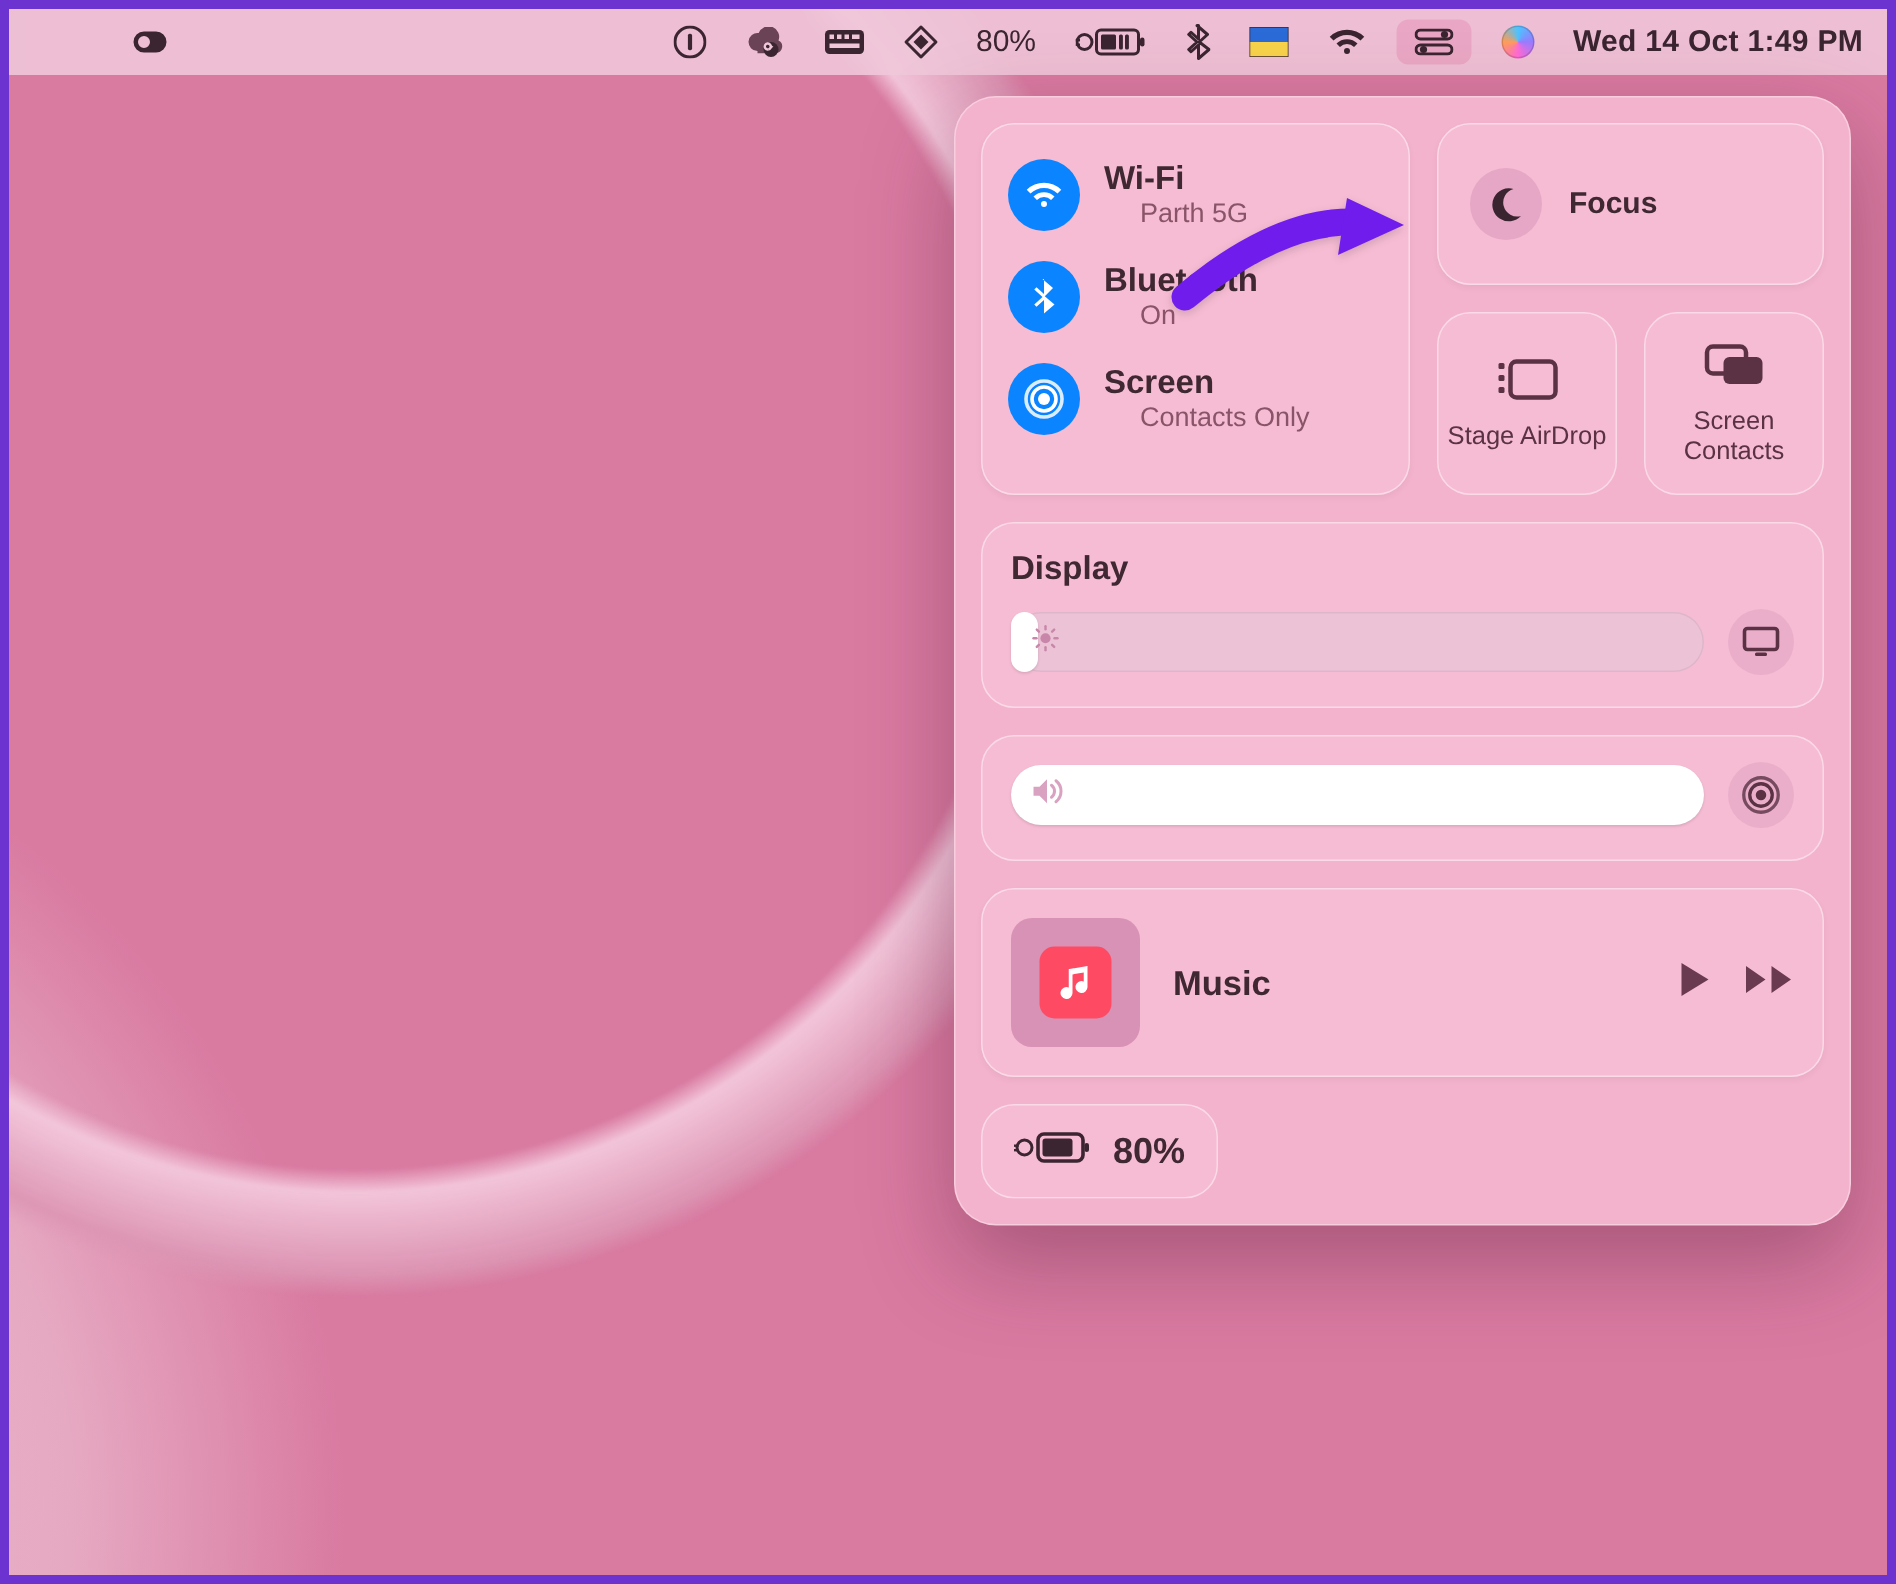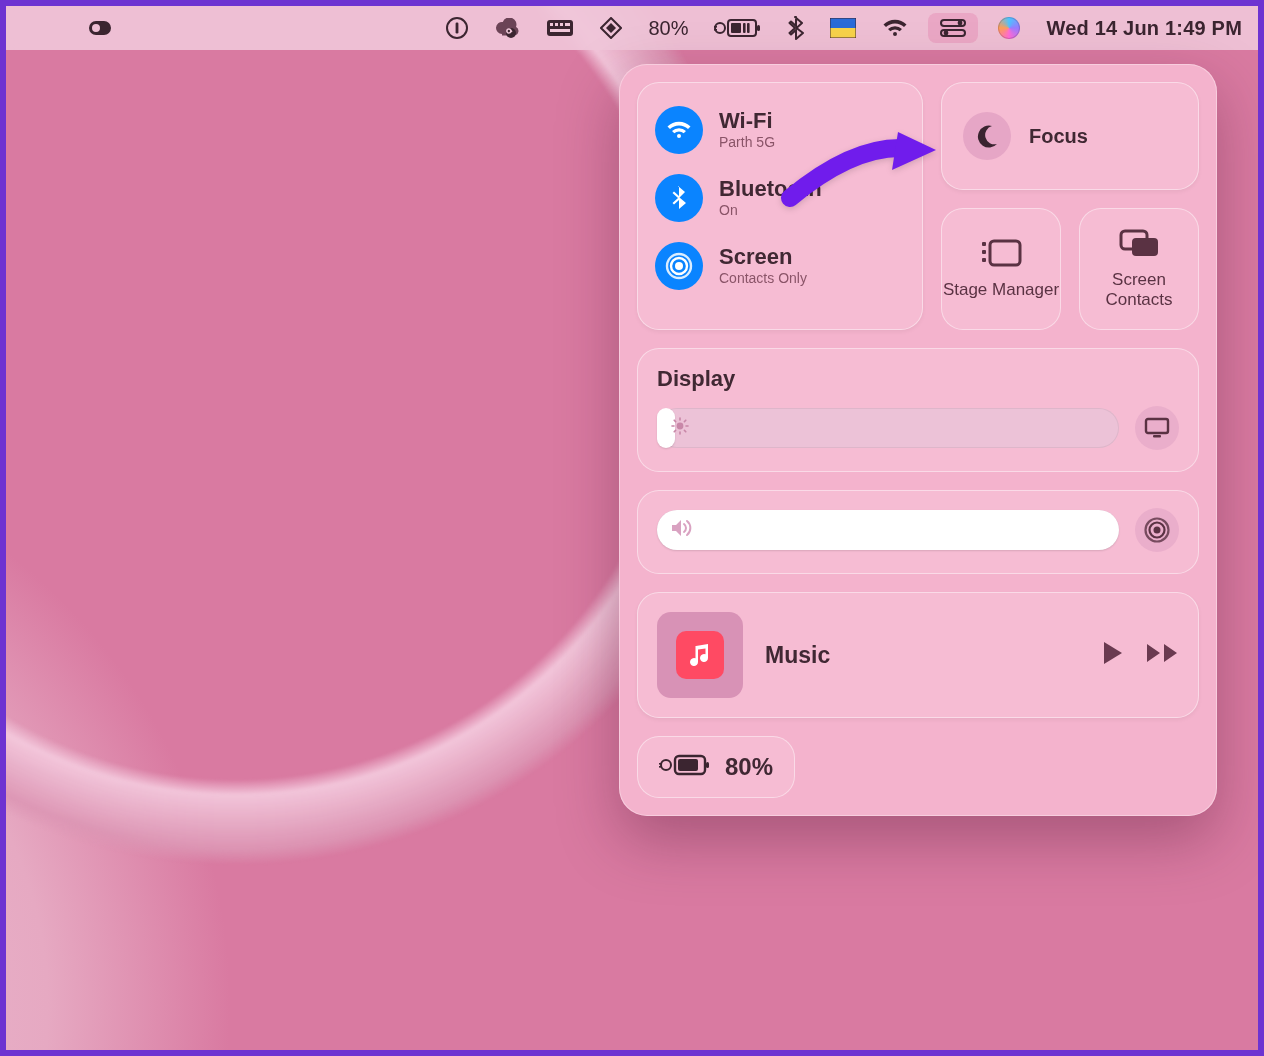--- a/index.html
+++ b/index.html
@@ -30,30 +30,30 @@
   
   .menubar{position:absolute;top:0;left:0;right:0;height:44px;background:rgba(240,199,217,.9);backdrop-filter:blur(6px);
       display:flex;align-items:center;justify-content:flex-end;padding:0 16px;gap:26px;color:#3b2530;font-size:20px;}
   .menubar .mi{display:flex;align-items:center;gap:8px;fill:#3b2530;}
   .menubar .mi svg{display:block;}
   .menubar .cc-item{background:#eaa7c5;border-radius:8px;padding:6px 12px;margin:0 -6px;}
   .menubar .clock{font-weight:600;letter-spacing:.2px;}
   .menubar .batt-pct{font-weight:500;}
   .siri{width:22px;height:22px;border-radius:50%;background:conic-gradient(#4cc3ff,#9a7bff,#ff6bd6,#ff9d58,#4cc3ff);box-shadow:inset 0 0 0 1px rgba(0,0,0,.15);}
   
-  .panel{position:absolute;right:41px;top:58px;width:562px;border-radius:28px;background:var(--panel);
+  .panel{position:absolute;right:24px;top:58px;width:562px;border-radius:28px;background:var(--panel);
       box-shadow:0 24px 60px rgba(77,20,50,.35), inset 0 0 0 1px rgba(255,255,255,.35);
       padding:18px;display:flex;flex-direction:column;gap:18px;color:var(--text);}
   .row{display:flex;gap:18px;}
   .card{background:var(--card);border-radius:22px;box-shadow:inset 0 0 0 1px rgba(255,255,255,.45),0 2px 4px rgba(0,0,0,.05);}
   .conn{flex:1;min-width:0;padding:14px 14px 16px;}
   .conn .item{display:flex;align-items:center;gap:16px;padding:10px 4px;cursor:pointer;}
   .conn .item .lbl{display:flex;flex-direction:column;}
   .conn .item .lbl .title{font-weight:700;font-size:22px;line-height:1.05;}
-  .conn .item .lbl .sub{color:var(--muted);font-size:14px;line-height:1.2;margin-top:2px;}
+  .conn .item .lbl .sub{color:var(--muted);font-size:18px;line-height:1.2;margin-top:2px;margin-left:24px;}
   .ci{width:48px;height:48px;border-radius:50%;background:var(--accent);display:flex;align-items:center;justify-content:center;flex:0 0 48px;}
   .ci svg{fill:#fff;}
   .right-col{width:258px;display:flex;flex-direction:column;gap:18px;}
   .focus{height:108px;display:flex;align-items:center;gap:18px;padding:0 22px;cursor:pointer;}
   .focus .moon{width:48px;height:48px;border-radius:50%;background:#e6a6c6;display:flex;align-items:center;justify-content:center;}
   .focus .moon svg{fill:#3a2430;}
   .focus .title{font-size:20px;font-weight:700;}
   .tiles{display:flex;gap:18px;}
   .tile{flex:1;height:122px;border-radius:22px;background:var(--card);display:flex;flex-direction:column;align-items:center;justify-content:center;gap:8px;cursor:pointer;box-shadow:inset 0 0 0 1px rgba(255,255,255,.45);}
   .tile .t-label{font-size:17px;text-align:center;line-height:1.15;color:#5a3243;}
@@ -161,21 +161,21 @@
       <svg width="26" height="18" viewBox="0 0 26 18">
           <rect x="1" y="1" width="24" height="6" rx="3" fill="none" stroke="#3b2530" stroke-width="2"></rect>
           <circle cx="20" cy="4" r="2.4"></circle>
           <rect x="1" y="11" width="24" height="6" rx="3" fill="none" stroke="#3b2530" stroke-width="2"></rect>
           <circle cx="6" cy="14" r="2.4"></circle>
         </svg>
     </span>
     <span class="mi">
         <span class="siri"></span>
       </span>
-    <span class="mi clock">Wed 14 Jun  1:49 PM</span>
+    <span class="mi clock">Wed 14 Oct  1:49 PM</span>
   </div>
 
   <div class="panel">
     <div class="row">
       <div class="card conn">
         <div class="item">
           <span class="ci">
             <svg width="26" height="20" viewBox="0 0 26 20">
                 <path d="M13 18a2 2 0 1 0 0-4 2 2 0 0 0 0 4zM6 11a10 10 0 0 1 14 0l-2.3 2.3a6.8 6.8 0 0 0-9.4 0zM1.5 6.5a16.5 16.5 0 0 1 23 0L22 9A13 13 0 0 0 4 9z"></path>
               </svg>
@@ -223,21 +223,21 @@
         <div class="tiles">
           <div class="tile">
             <span>
               <svg width="42" height="30" viewBox="0 0 42 30">
                   <rect x="2" y="4" width="4" height="4" rx="1"></rect>
                   <rect x="2" y="12" width="4" height="4" rx="1"></rect>
                   <rect x="2" y="20" width="4" height="4" rx="1"></rect>
                   <rect x="10" y="3" width="30" height="24" rx="4" fill="none" stroke="#5a3243" stroke-width="3"></rect>
                 </svg>
             </span>
-            <span class="t-label">Stage Manager</span>
+            <span class="t-label">Stage AirDrop</span>
           </div>
           <div class="tile">
             <span>
               <svg width="42" height="30" viewBox="0 0 42 30">
                   <rect x="3" y="3" width="26" height="18" rx="4" fill="none" stroke="#5a3243" stroke-width="3"></rect>
                   <rect x="14" y="10" width="26" height="18" rx="4" fill="#5a3243"></rect>
                 </svg>
             </span>
             <span class="t-label">Screen Contacts</span>
           </div>

